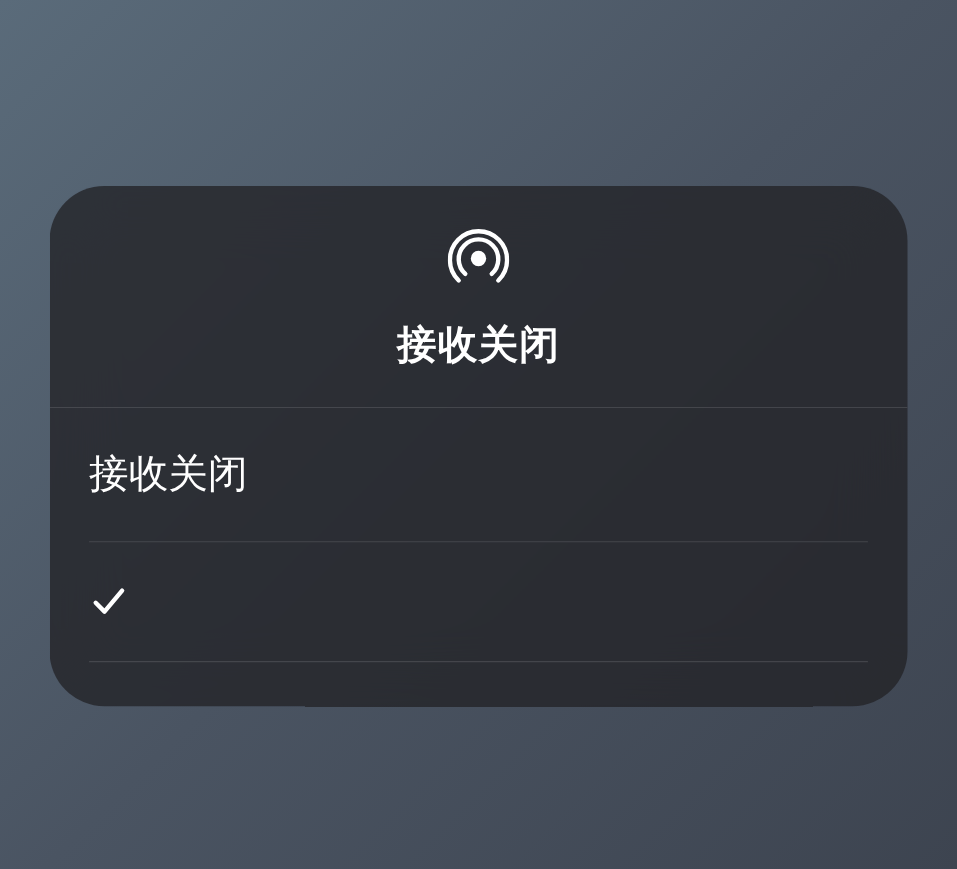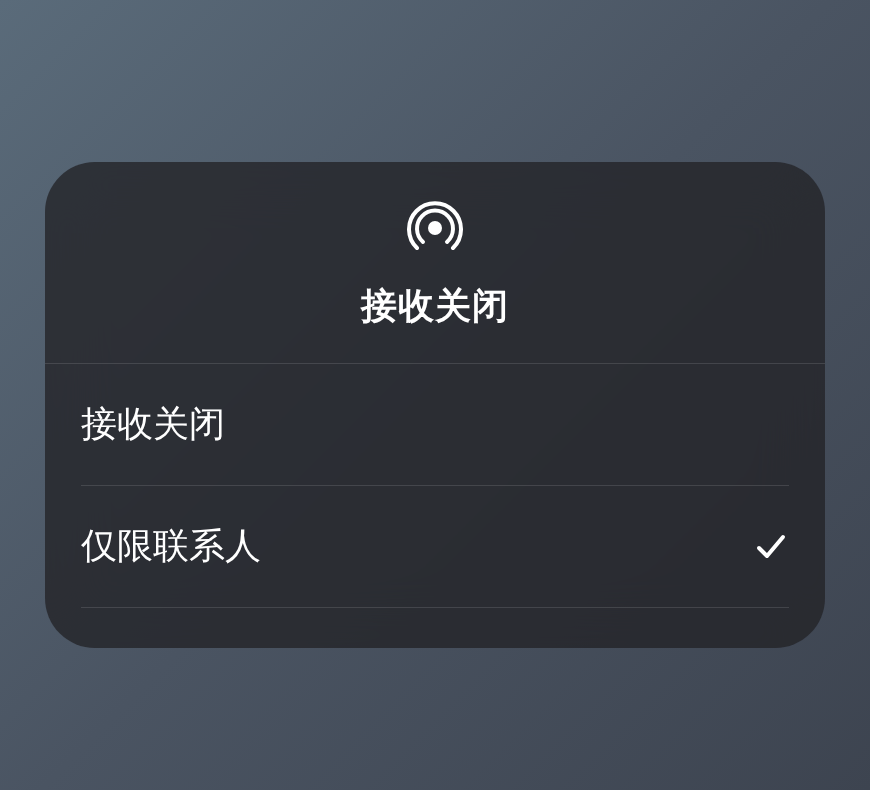--- a/index.html
+++ b/index.html
@@ -104,21 +104,20 @@
     <div class="option-row">
       <span class="option-label">接收关闭</span>
       <span class="checkmark hidden">
         <svg viewBox="0 0 36 36" fill="none" stroke="#ffffff" stroke-width="4" stroke-linecap="round" stroke-linejoin="round">
           <path d="M 6 19 L 14 27 L 30 8"></path>
         </svg>
       </span>
     </div>
 
     <div class="option-row">
-      <span class="option-label">仅限联系人</span>
       <span class="checkmark">
         <svg viewBox="0 0 36 36" fill="none" stroke="#ffffff" stroke-width="4" stroke-linecap="round" stroke-linejoin="round">
           <path d="M 6 19 L 14 27 L 30 8"></path>
         </svg>
       </span>
     </div>
 
   </div>
 
   <div class="bottom-spacer"></div>

